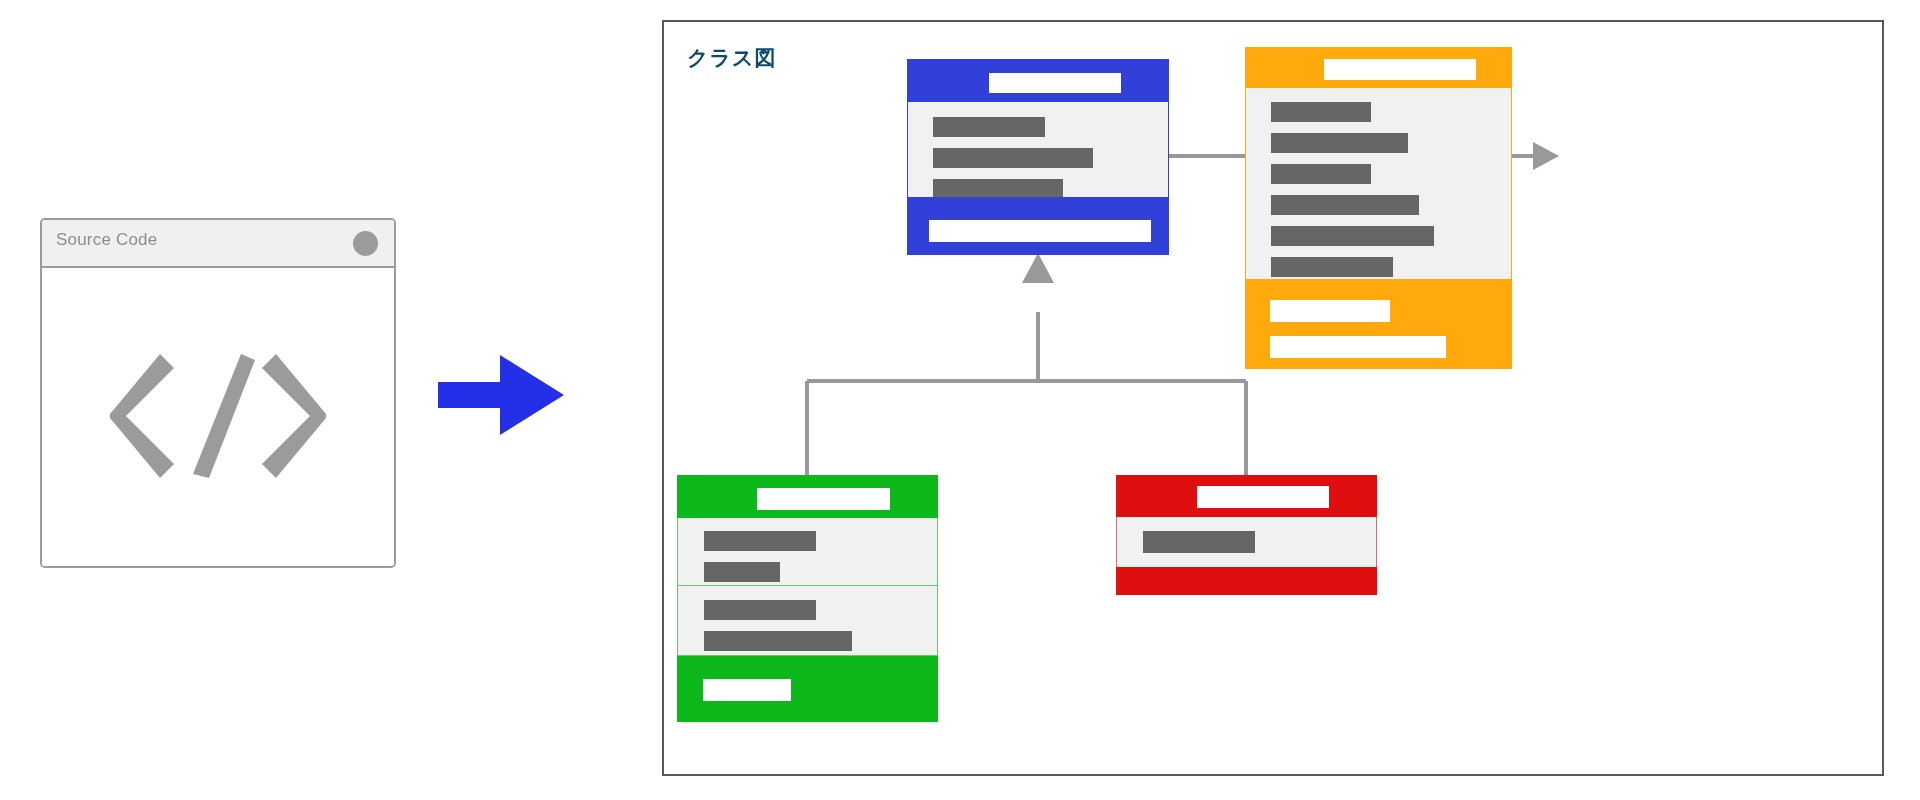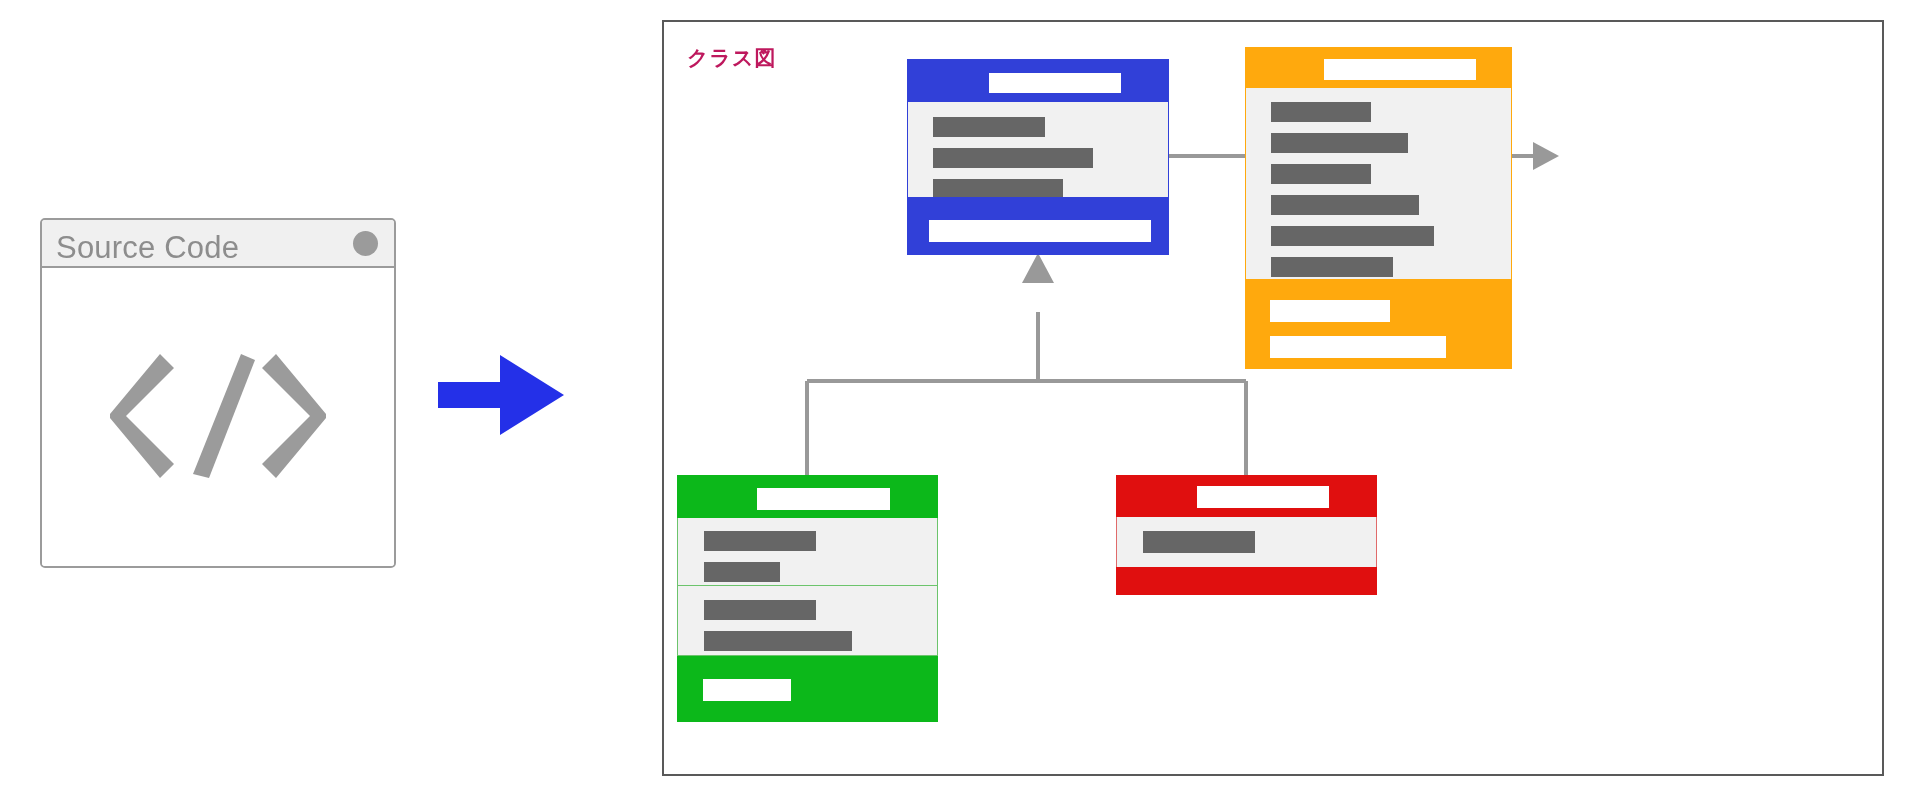--- a/index.html
+++ b/index.html
@@ -41,21 +41,21 @@
     width: 100%;
     height: 48px;
     background: #f0f0f0;
     border-bottom: 2px solid #9b9b9b;
     box-sizing: border-box;
   }
   .source-title {
     position: absolute;
     left: 14px;
     top: 10px;
-    font-size: 31px;
+    font-size: 17px;
     color: #8d8d8d;
     letter-spacing: 0.2px;
     white-space: nowrap;
   }
   .source-dot {
     position: absolute;
     right: 16px;
     top: 11px;
     width: 25px;
     height: 25px;
@@ -98,21 +98,21 @@
     background: #ffffff;
     border: 2px solid #595959;
     box-sizing: border-box;
   }
   .canvas-title {
     position: absolute;
     left: 23px;
     top: 22px;
     font-size: 21px;
     font-weight: bold;
-    color: #be185d;
+    color: #0c4a6e;
     letter-spacing: 1px;
     white-space: nowrap;
     text-align: center;
   }
 
   
   .uml-node {
     position: absolute;
     box-sizing: border-box;
   }

